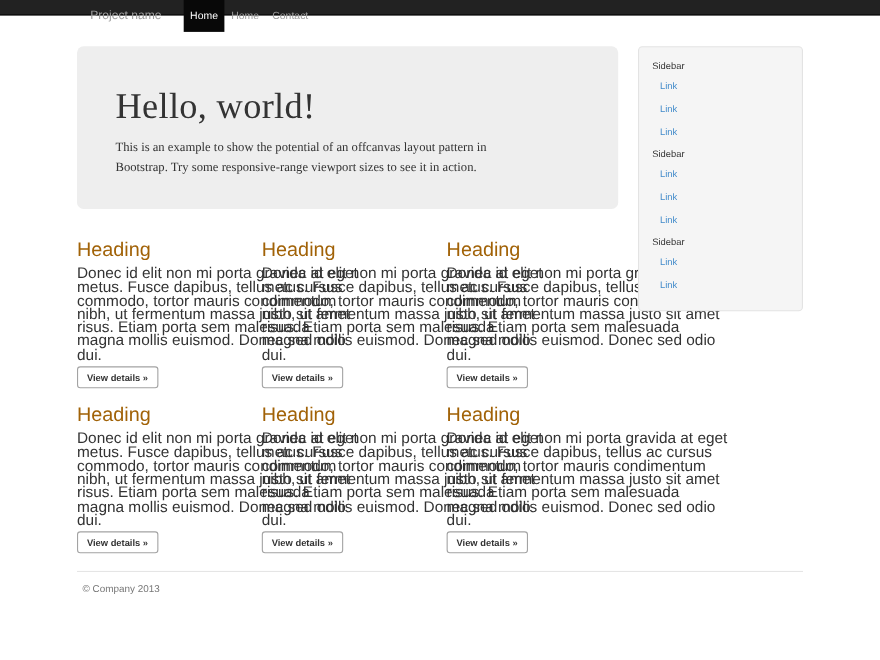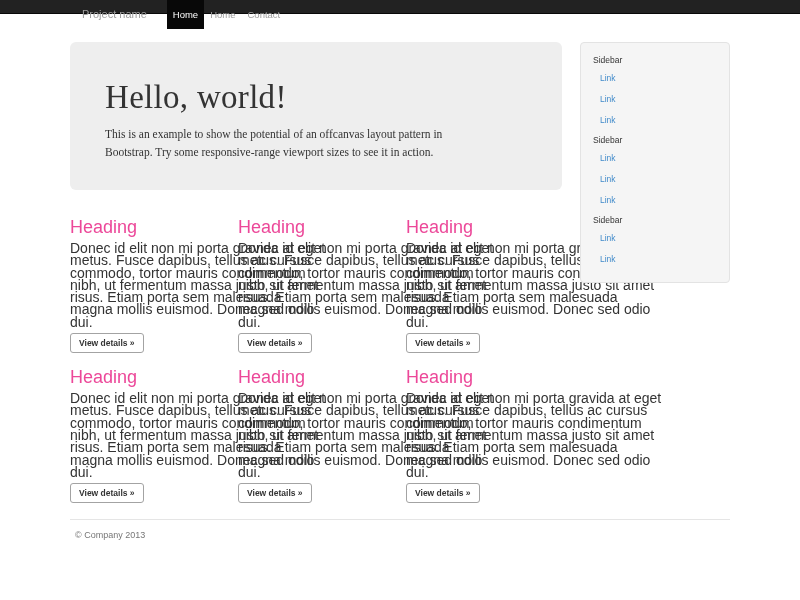--- a/index.html
+++ b/index.html
@@ -30,21 +30,21 @@
     background: #eeeeee; border-radius: 6px;
     padding: 36px 20px 0 35px;
     font-family: Liberation Serif, serif;
   }
   .jumbotron h1 { margin: 0; font-size: 33px; line-height: 38px; font-weight: 500; letter-spacing: 0.3px; color: #333; }
   .jumbotron .lead { margin: 9px 0 0; font-size: 11.5px; line-height: 18px; color: #333; white-space: pre; }
 
   
   .cards-row { display: flex; gap: 11px; }
   .card { width: 157px; }
-  .card h2 { margin: 26px 0 0; font-size: 18px; line-height: 22px; font-weight: 500; color: #ec4899; }
+  .card h2 { margin: 26px 0 0; font-size: 18px; line-height: 22px; font-weight: 500; color: #a16207; }
   .row2 .card h2 { margin-top: 13px; }
   .card p { margin: 4px 0 0; font-size: 14px; line-height: 12.3px; color: #333; white-space: pre; }
   .btn {
     display: inline-block; margin-top: 5px; height: 20px; padding: 0 8px;
     background: #ffffff; border: 1px solid #a3a3a3; border-radius: 3px;
     font-family: inherit; font-size: 8.5px; font-weight: bold; color: #333;
     cursor: pointer;
   }
 
   

